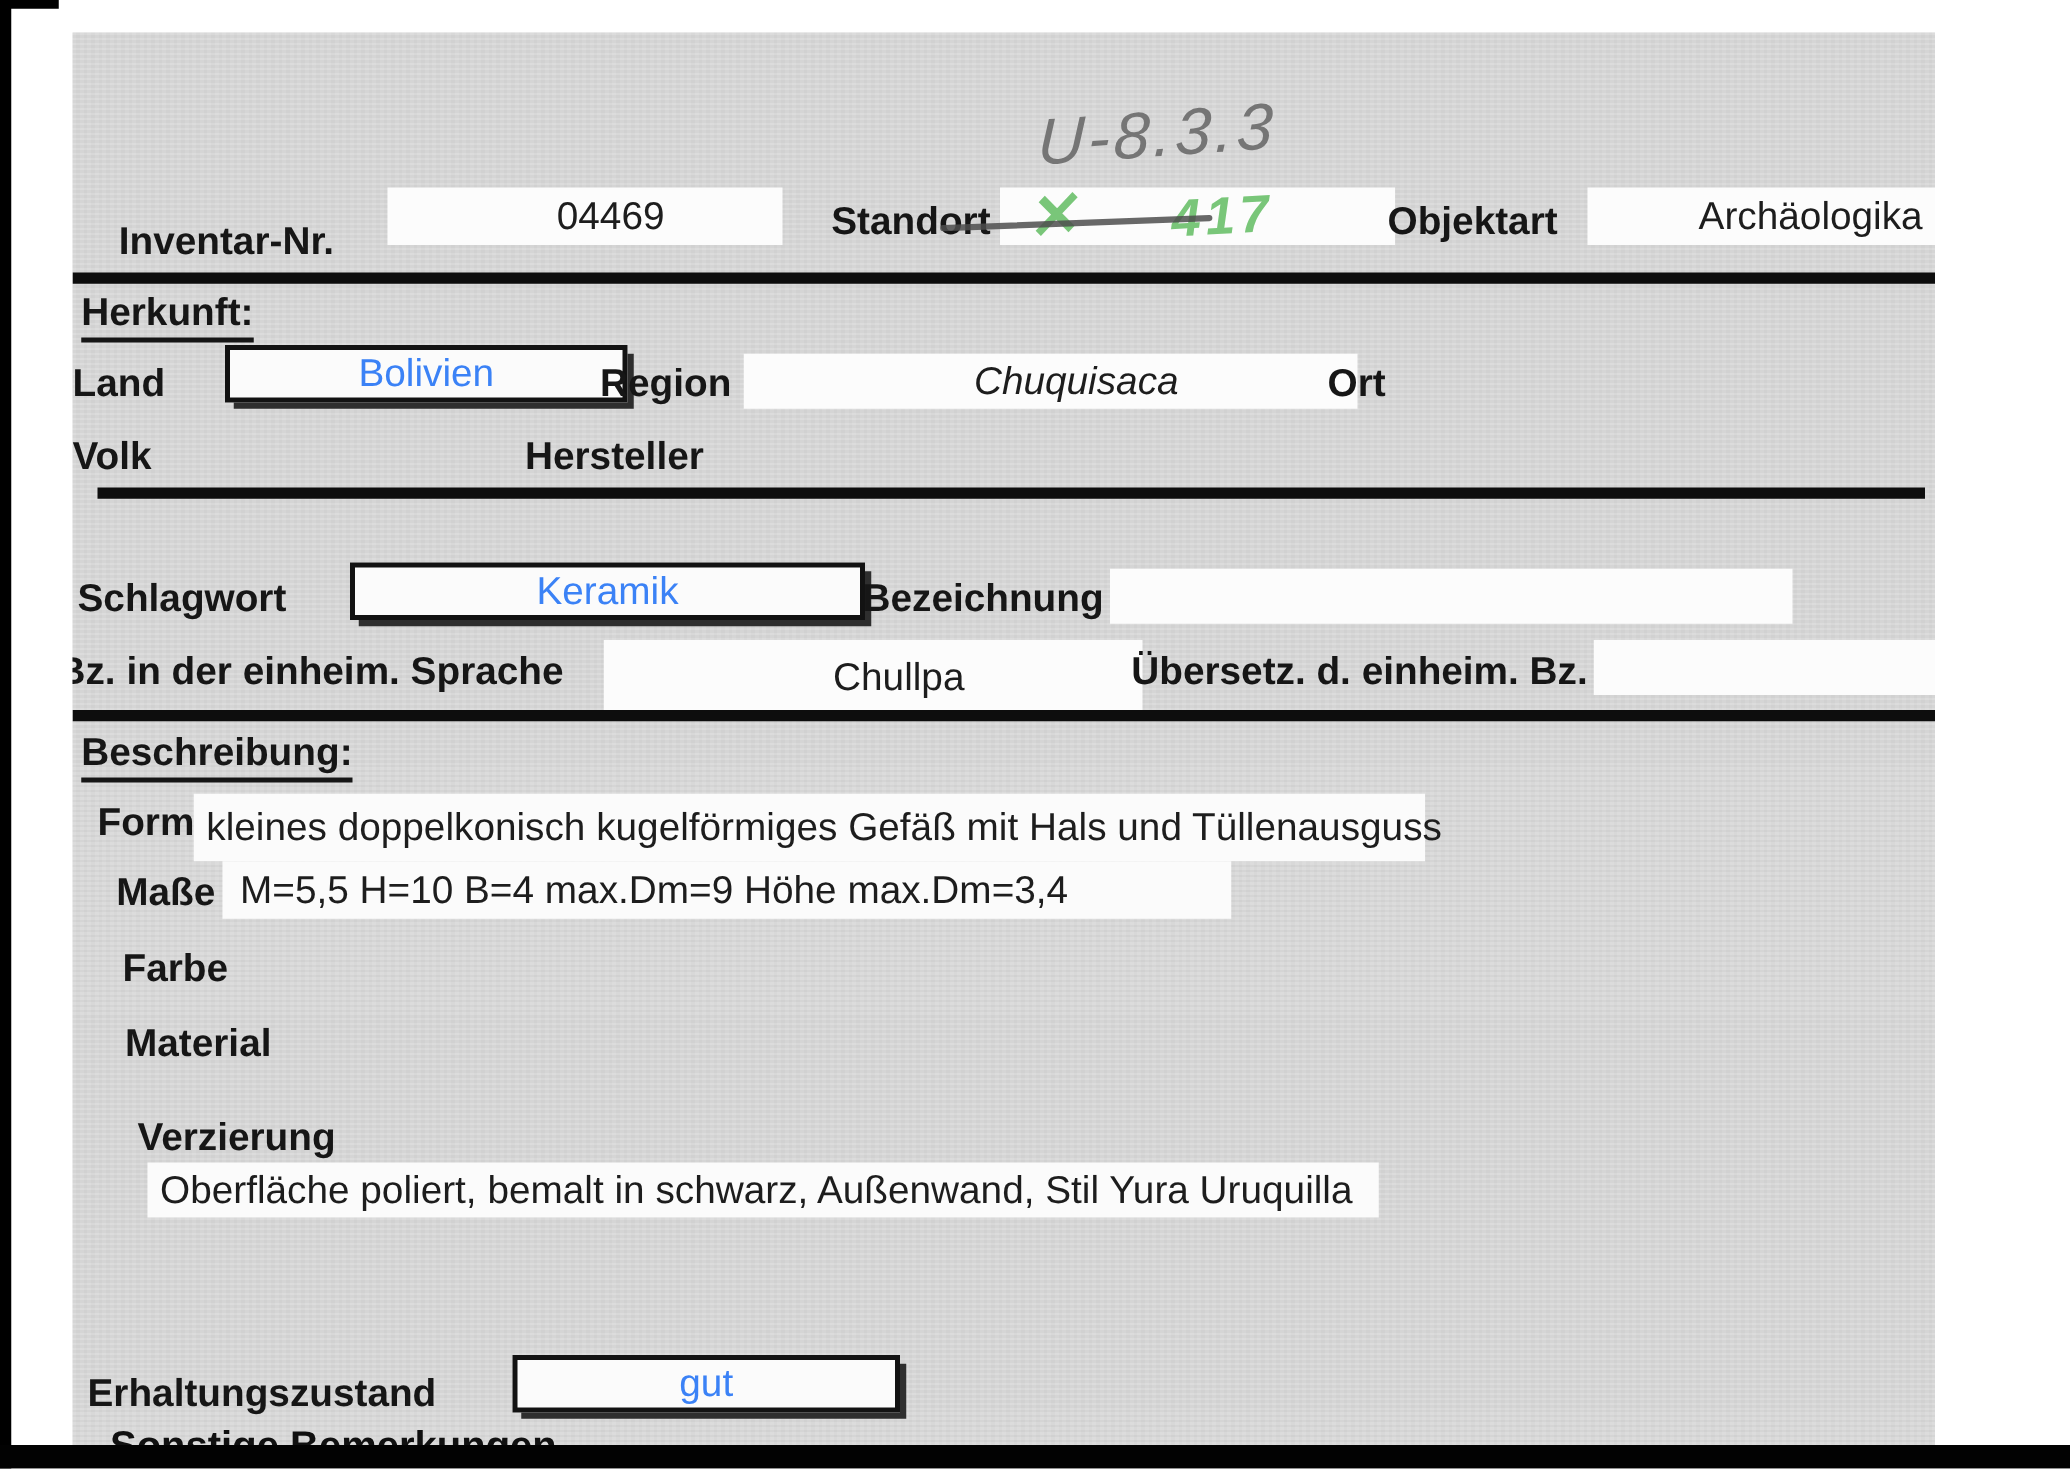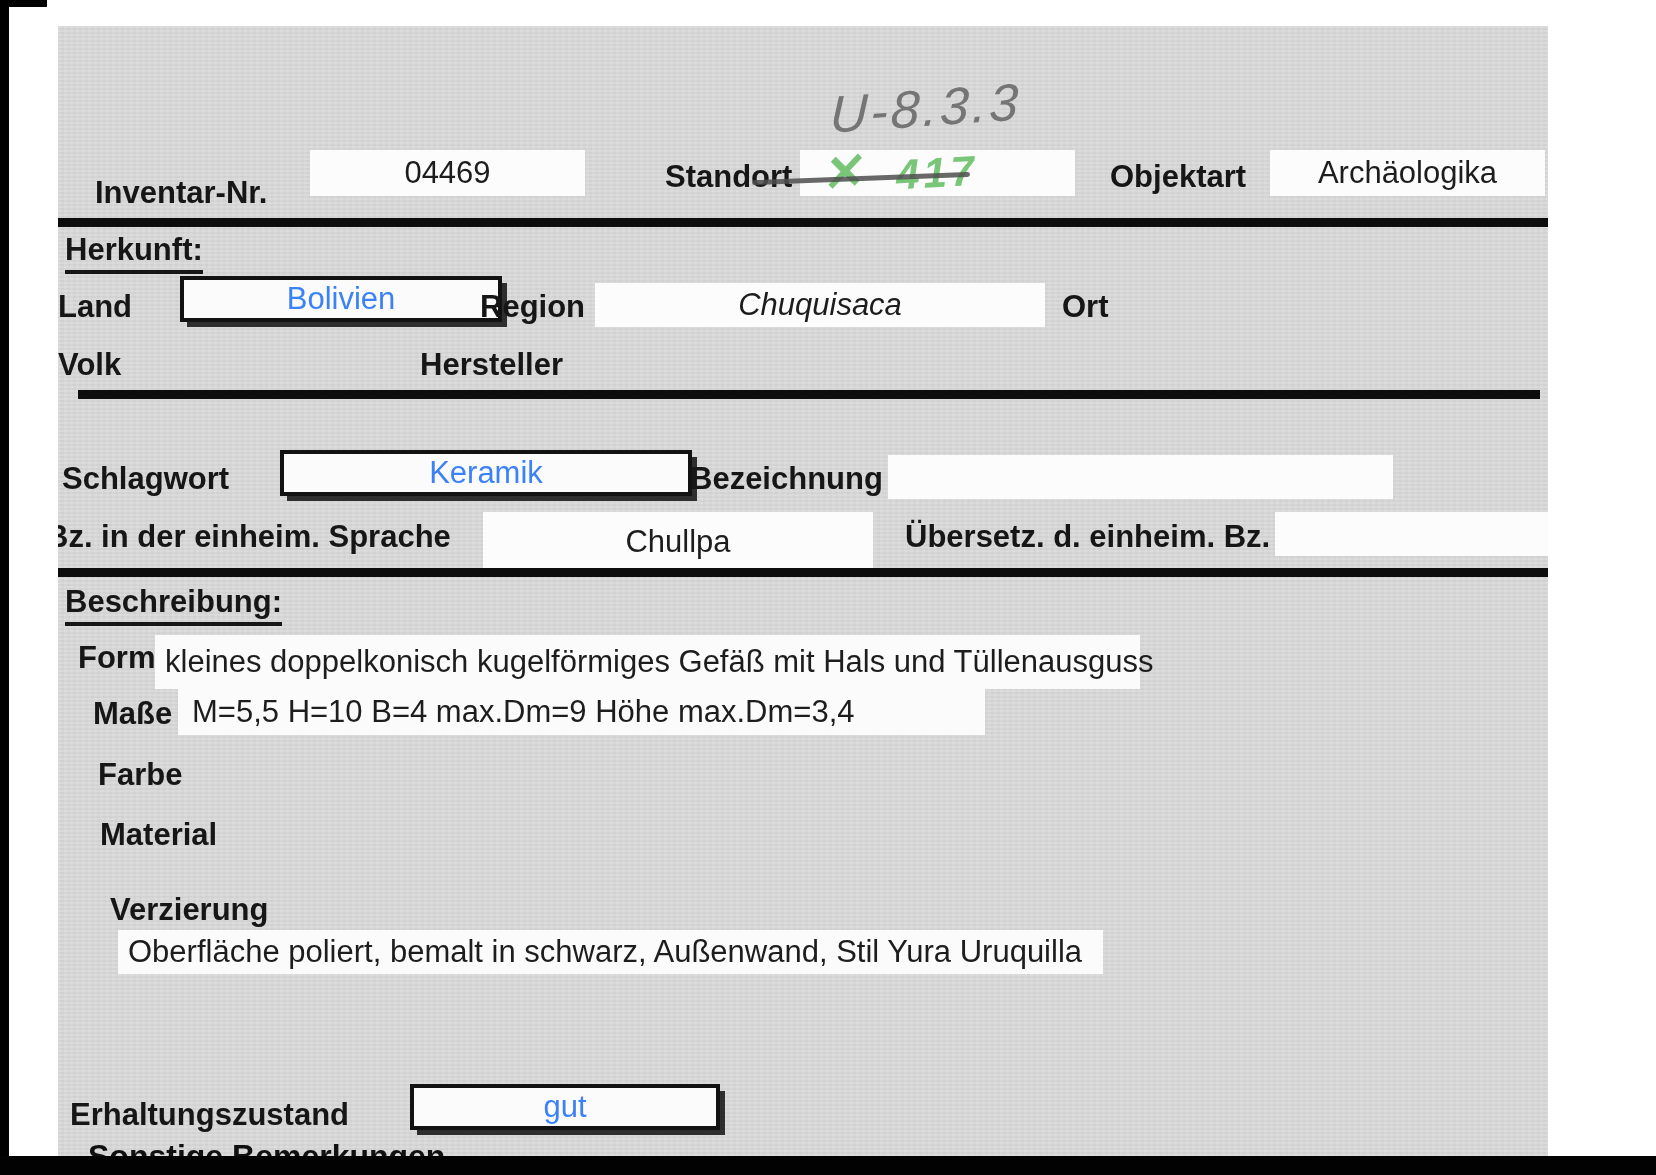--- a/index.html
+++ b/index.html
@@ -22,21 +22,21 @@
   .lbl{
     position:absolute;font-size:31px;font-weight:bold;color:var(--ink,#161616);
     white-space:nowrap;line-height:1.1;
   }
   .hd{
     position:absolute;font-size:31px;font-weight:bold;color:var(--ink,#161616);
     border-bottom:4px solid var(--ink,#161616);padding-bottom:3px;white-space:nowrap;line-height:1.1;
   }
   .vbox{
     position:absolute;background:#fcfcfc;display:flex;align-items:center;justify-content:center;
-    font-size:31px;color:#1d1d1d;white-space:nowrap;
+    font-size:31px;color:#1d1d1d;white-space:nowrap;padding-left:41px;
   }
   .strip{
     position:absolute;background:#fbfbfb;display:flex;align-items:center;justify-content:flex-start;
     font-size:31px;color:#1d1d1d;padding-left:10px;white-space:nowrap;box-sizing:border-box;
   }
   .fbox{
     position:absolute;background:#fbfbfb;display:flex;align-items:center;justify-content:center;
     font-size:31px;color:#3b82f6;border:4px solid #121212;box-shadow:6px 6px 0 -1px #2e2e2e;
     white-space:nowrap;
     margin-left:40px;

